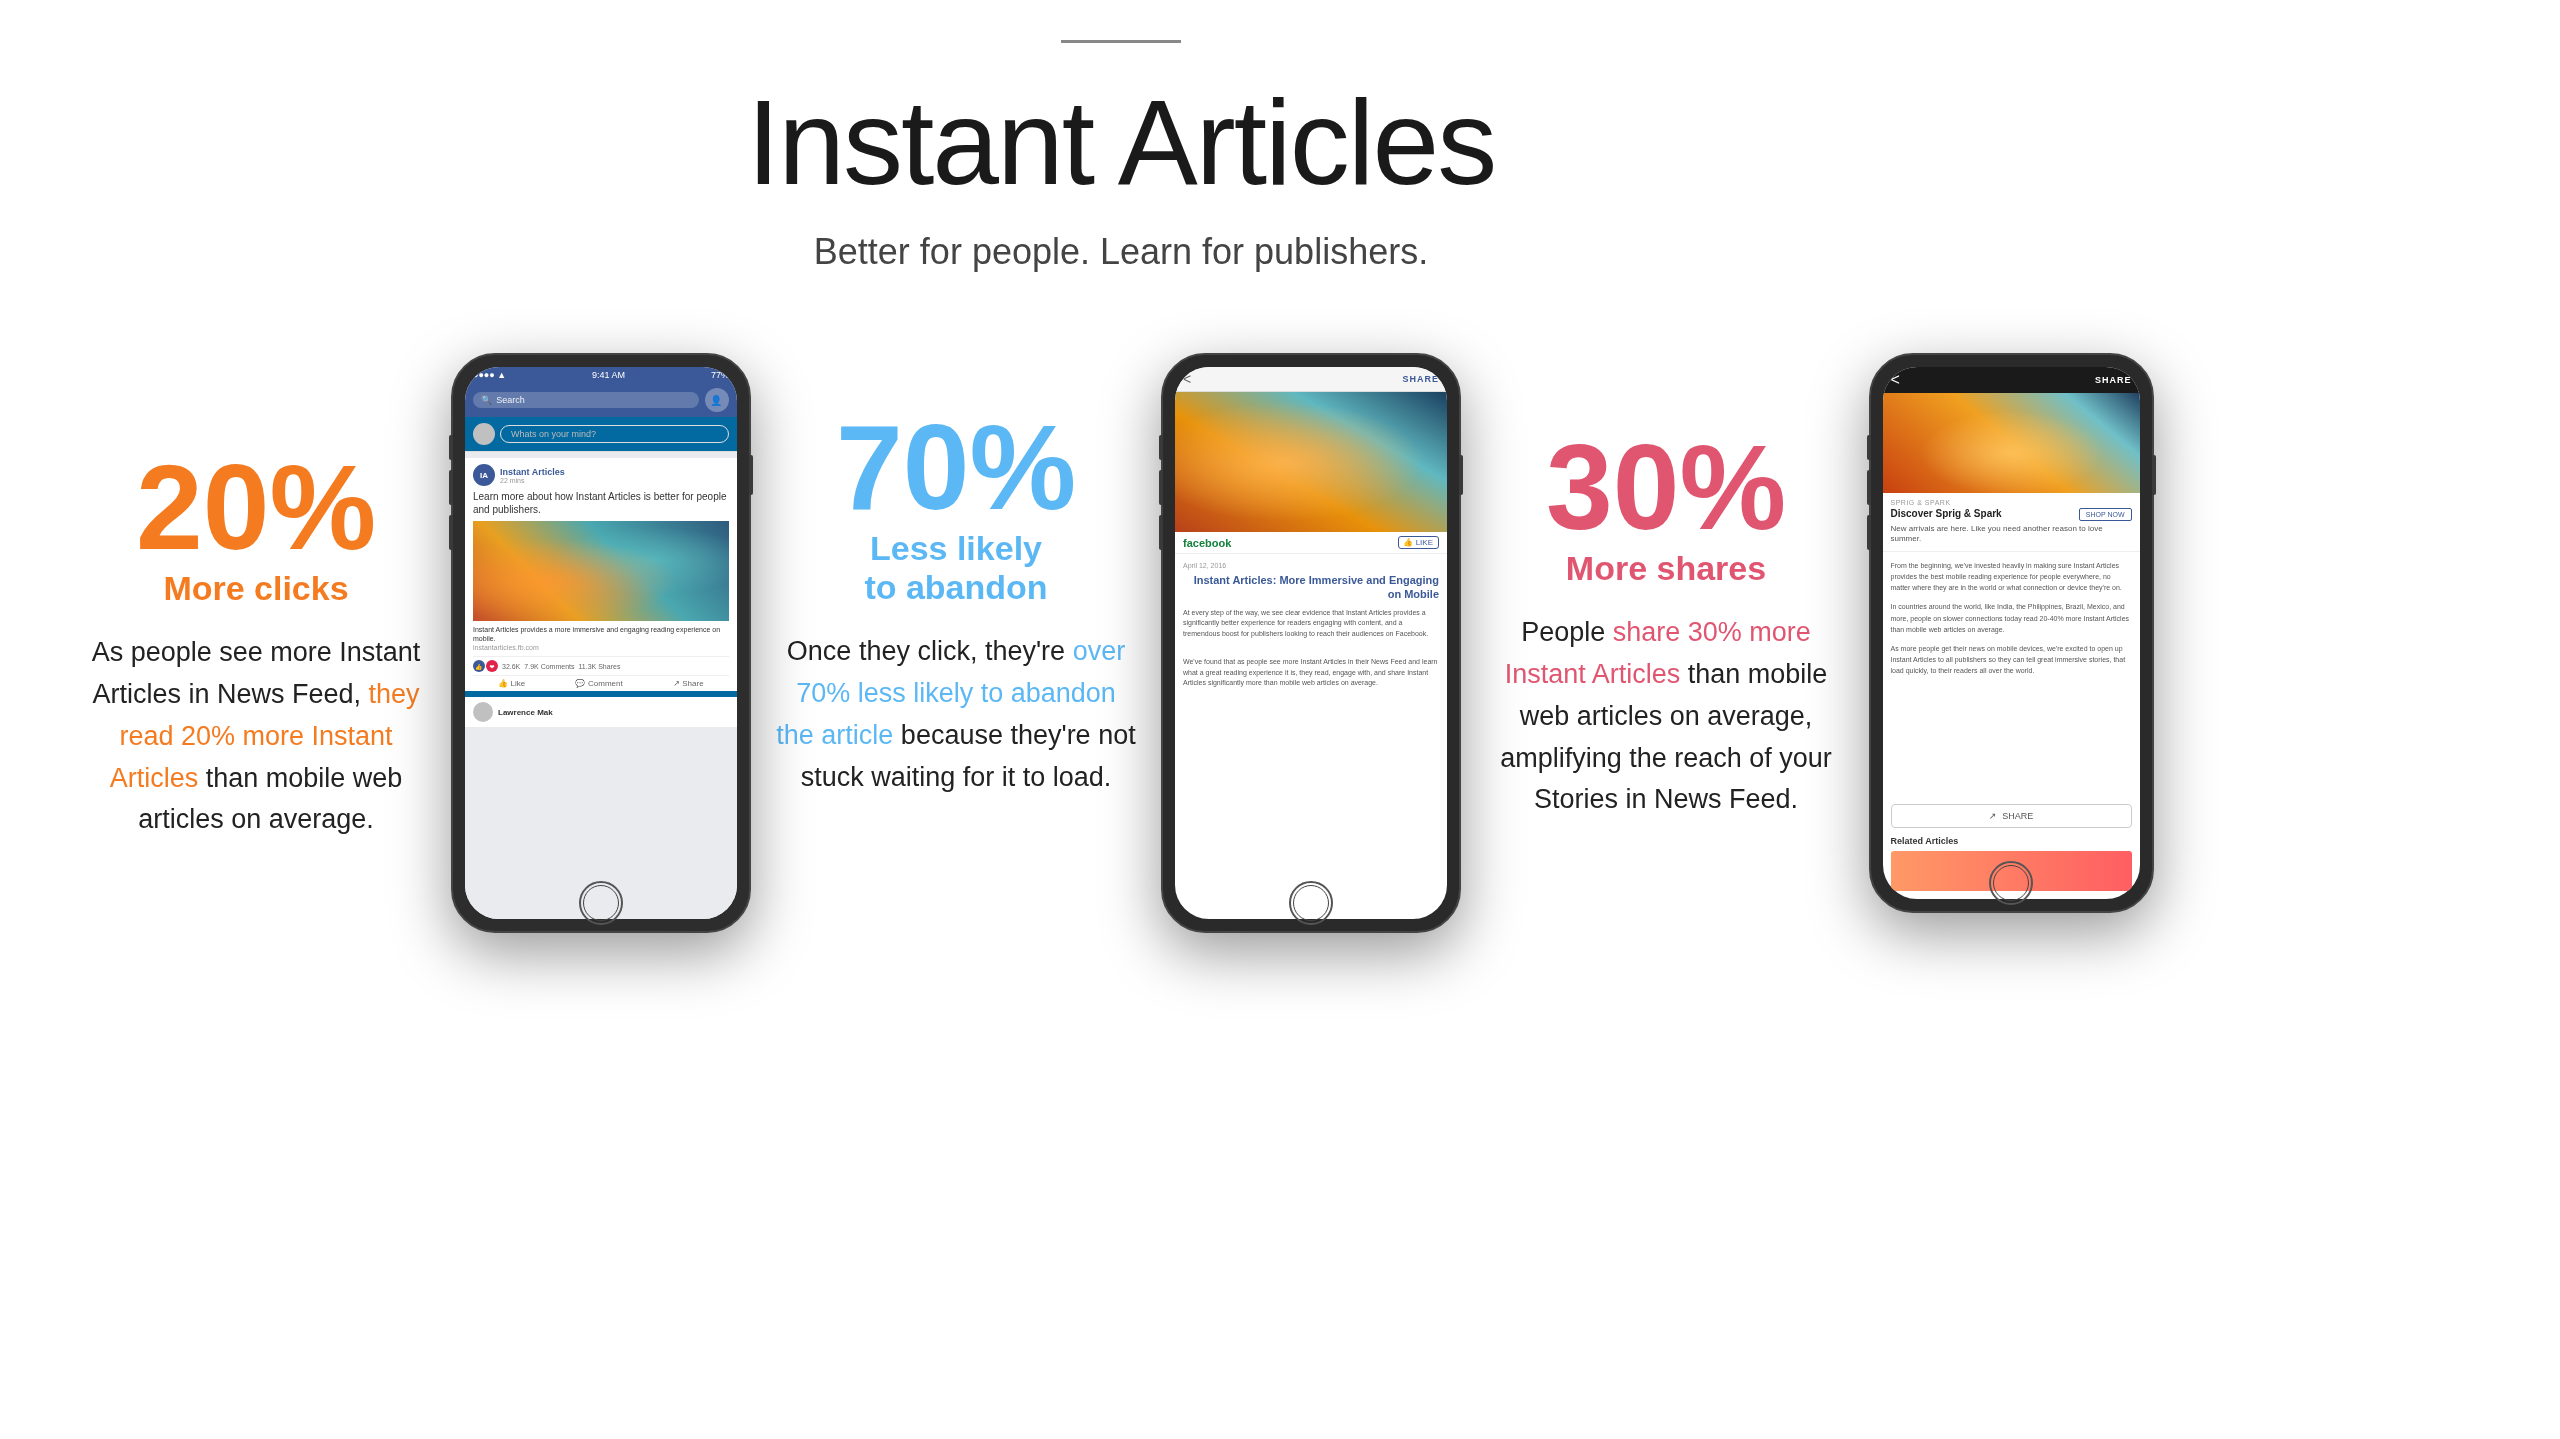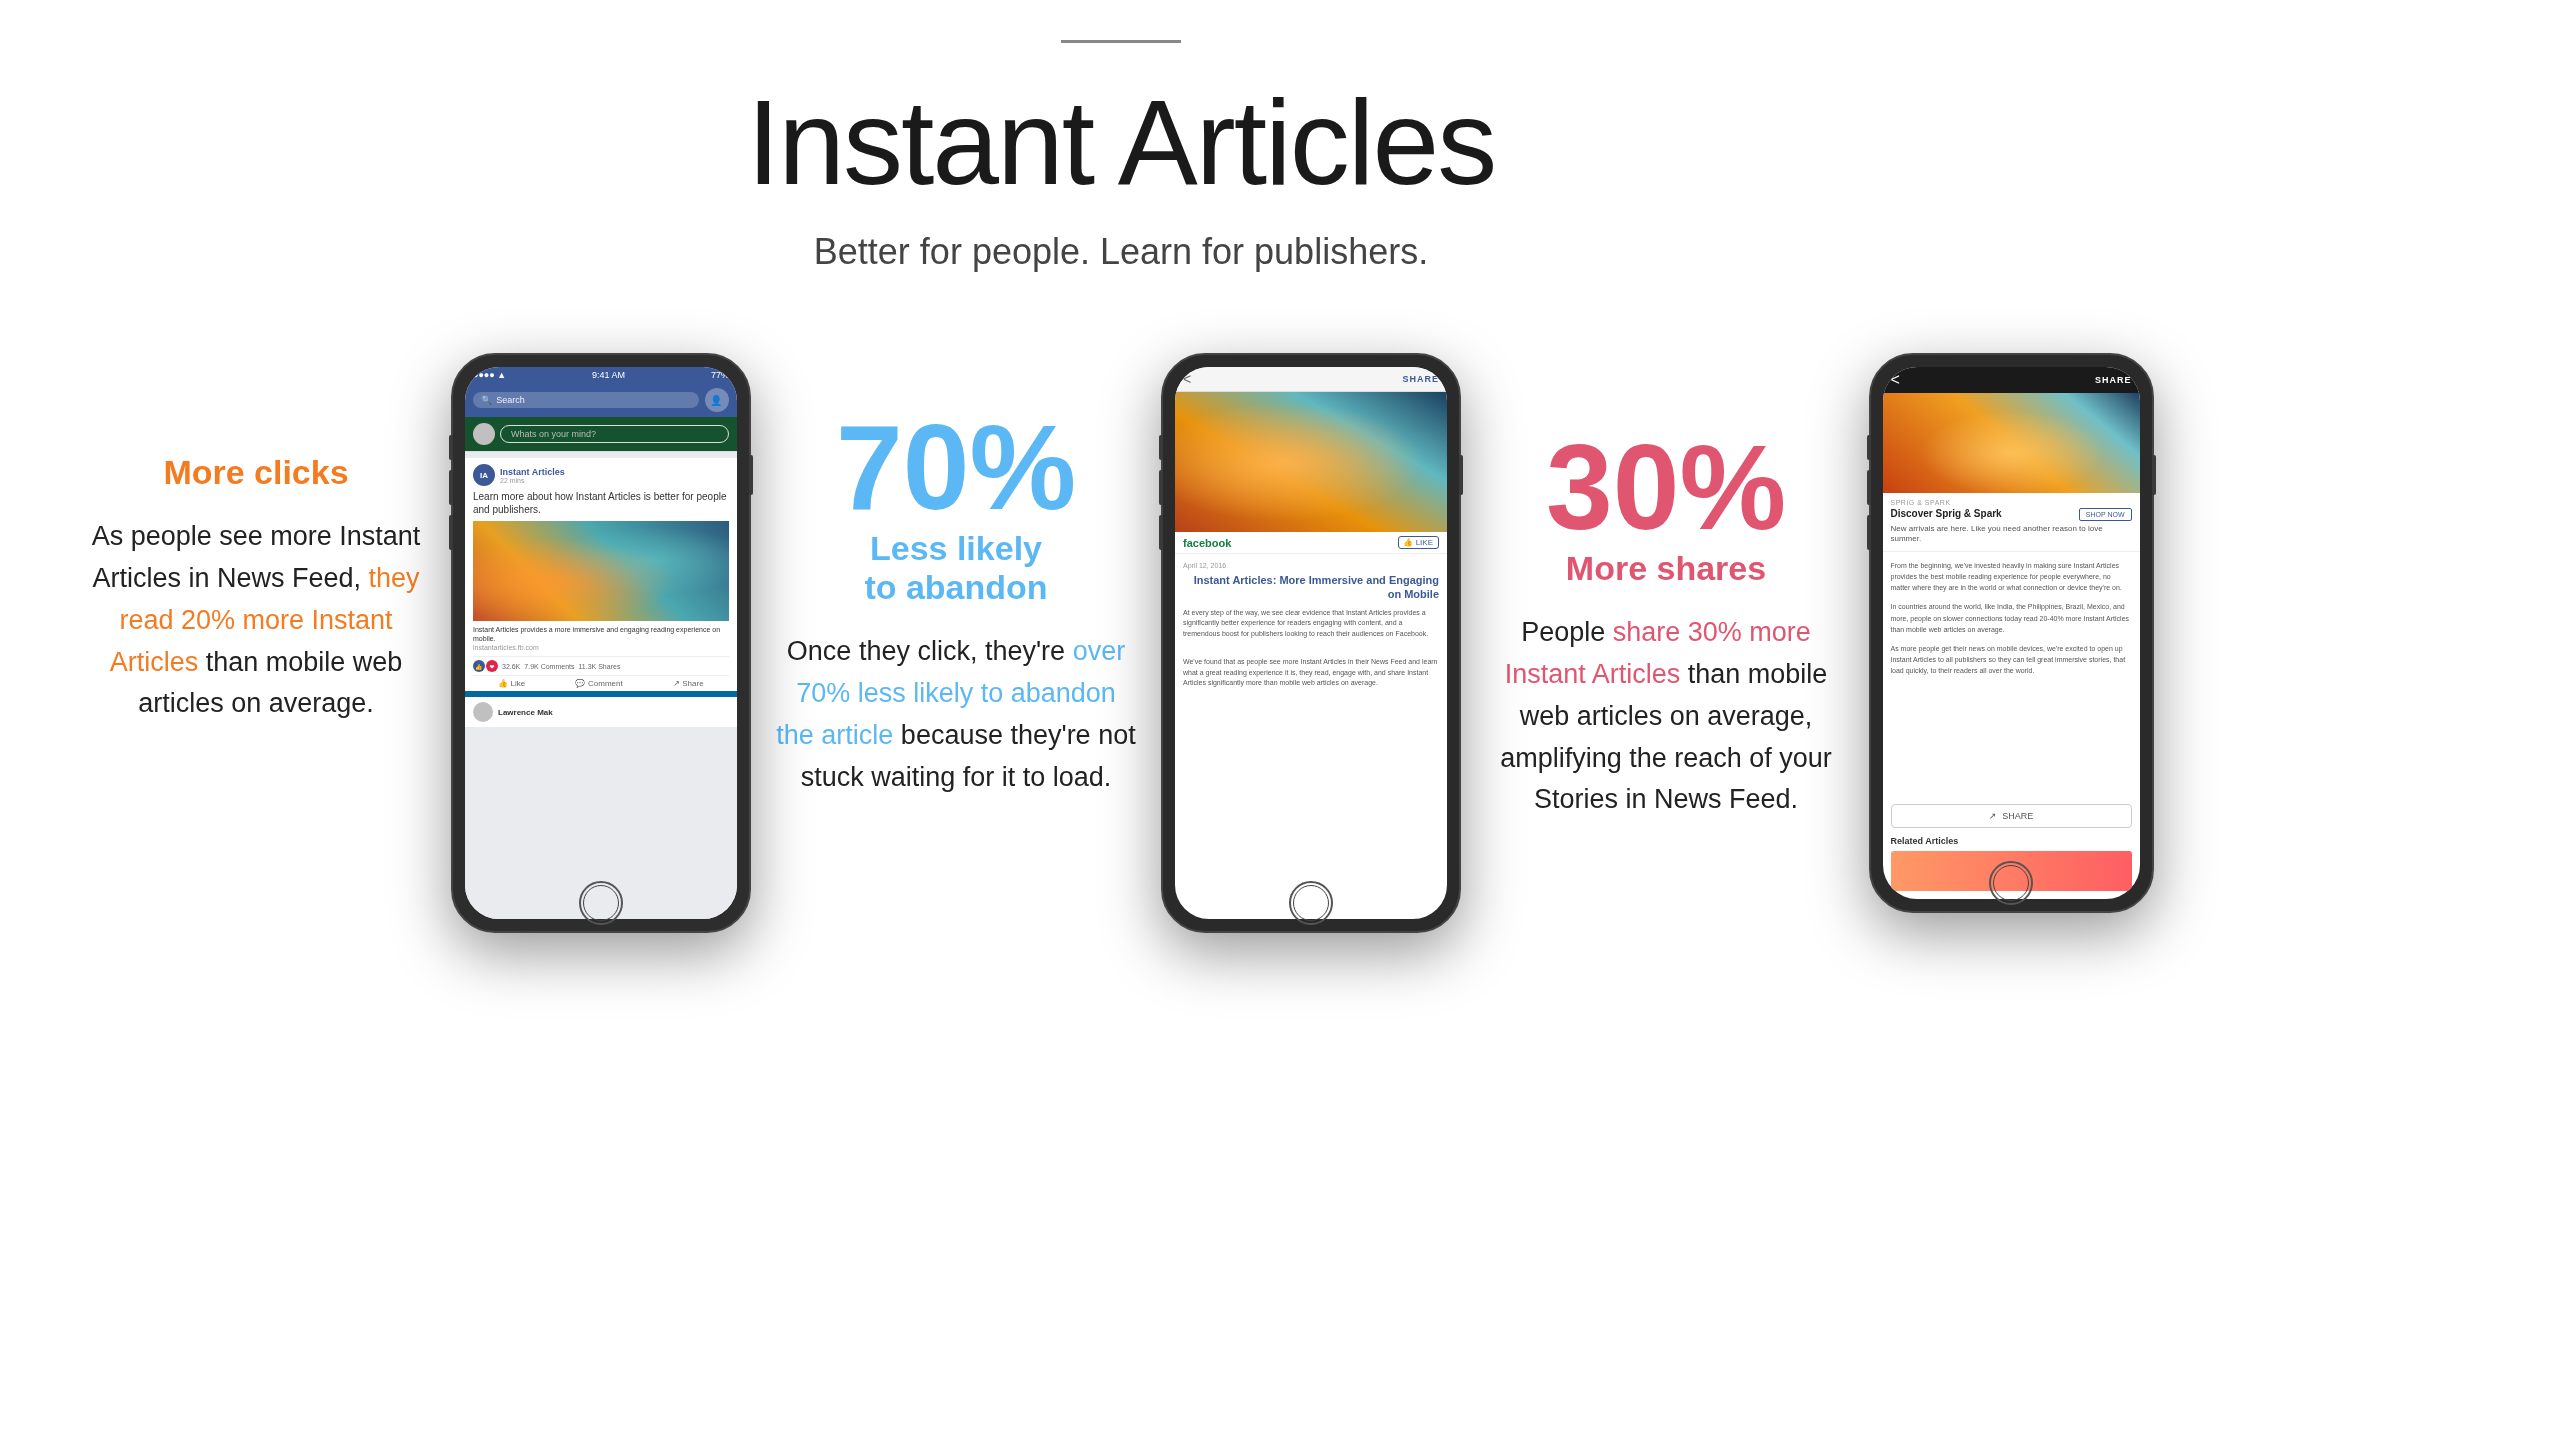--- a/index.html
+++ b/index.html
@@ -156,21 +156,21 @@
       color: #fff;
     }
 
     .fb-feed-area {
       background: #e9ebee;
       flex: 1;
       overflow: hidden;
     }
 
     .fb-post-input {
-      background: #14532d;
+      background: #0369a1;
       padding: 6px 8px;
       display: flex;
       align-items: center;
       gap: 5px;
       border-bottom: 1px solid #ddd;
     }
 
     .fb-avatar-sm {
       width: 22px;
       height: 22px;
@@ -620,20 +620,21 @@
 
   <div class="header-line"></div>
 
   <h1 class="main-title">Instant Articles</h1>
 
   <p class="subtitle">Better for people. Learn for publishers.</p>
 
   <div class="main-layout">
 
     <div class="left-text-col">
+      <div class="stat-big hl-orange">20%</div>
       <div class="stat-sublabel hl-orange">More clicks</div>
       <p class="desc-text">
         As people see more Instant Articles in News Feed, <span class="hl-orange">they read 20% more Instant Articles</span> than mobile web articles on average.
       </p>
     </div>
 
     <div class="phone-col">
       <div class="phone-mockup">
         <div class="phone-button-right"></div>
         <div class="phone-button-left1"></div>

